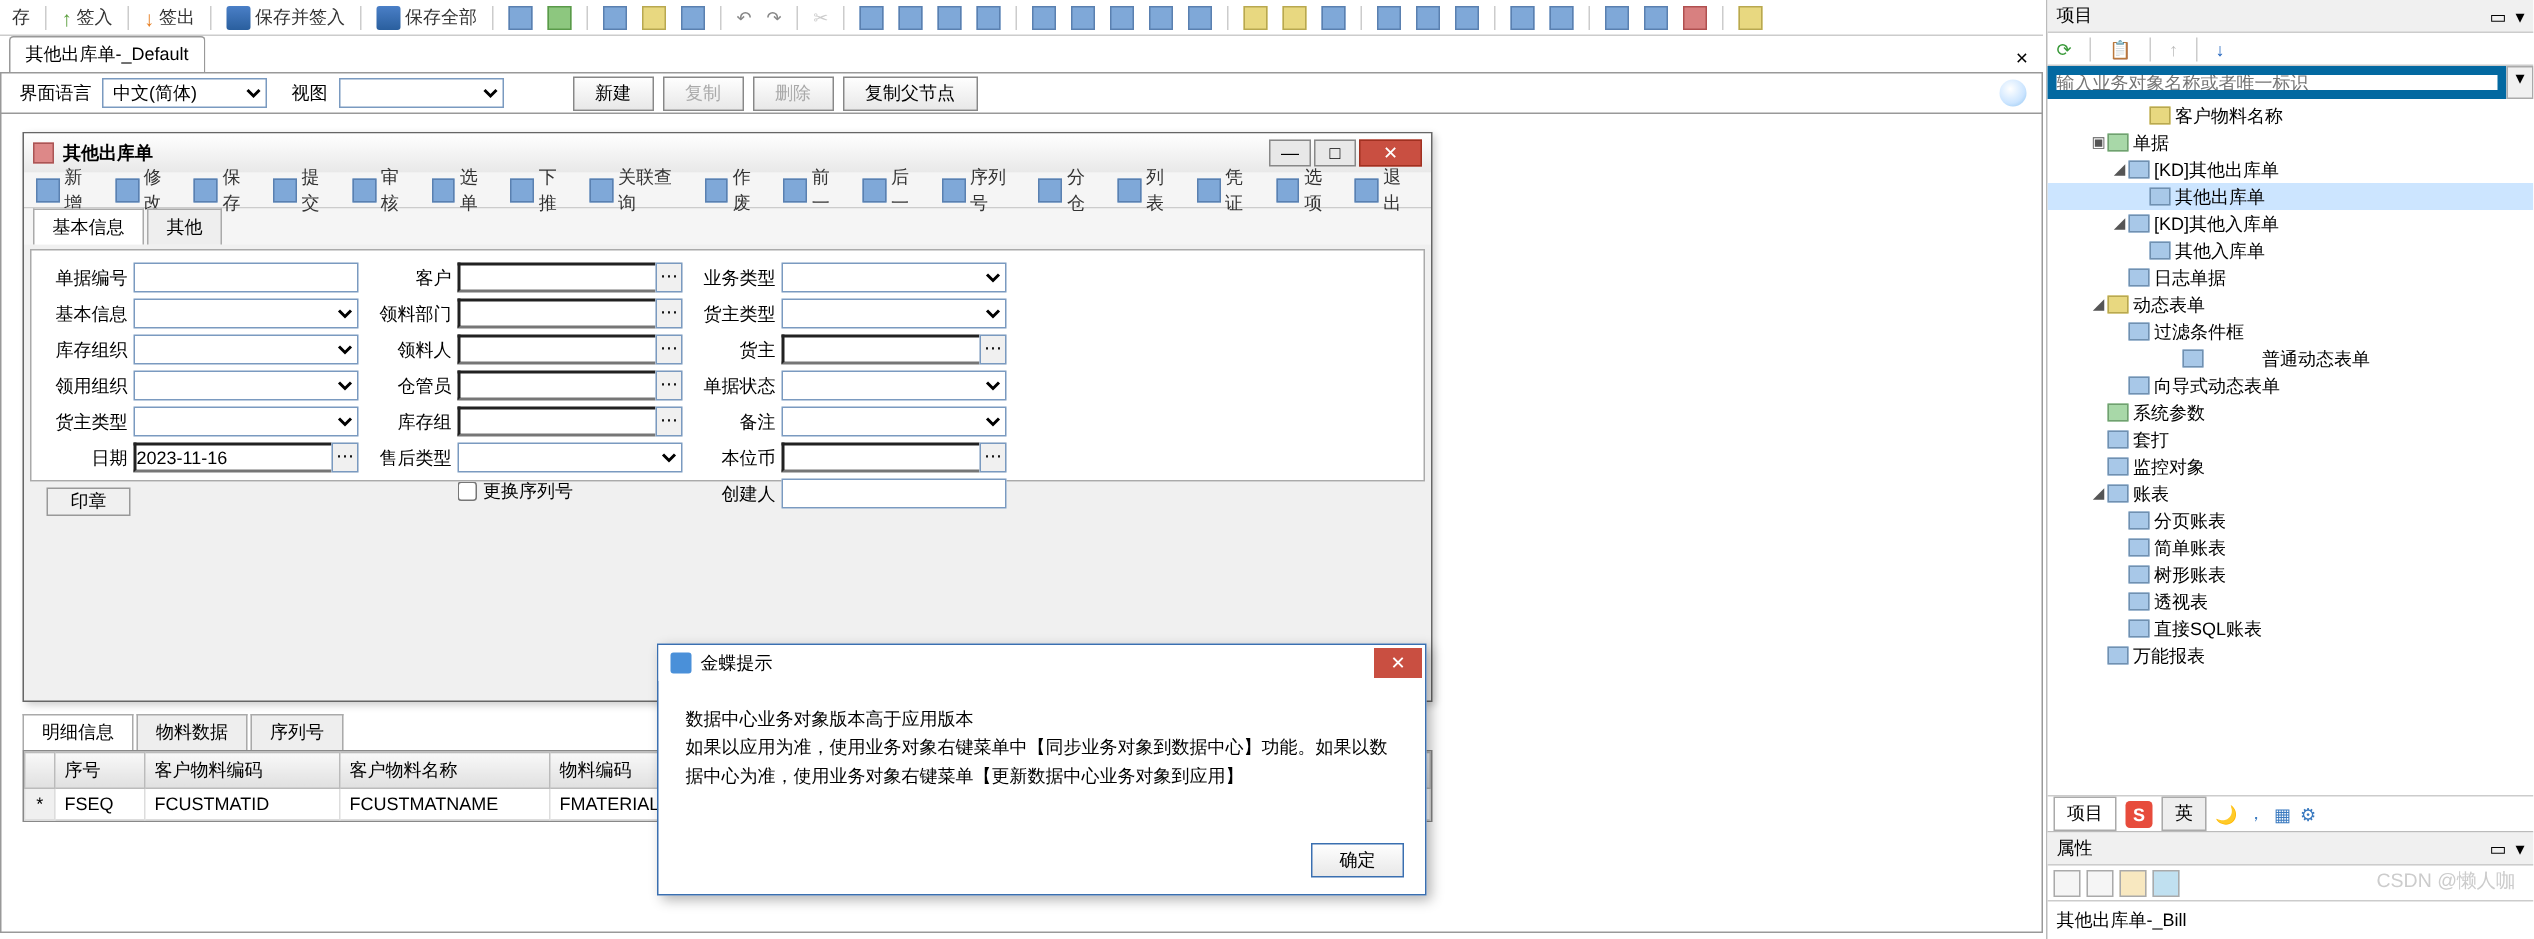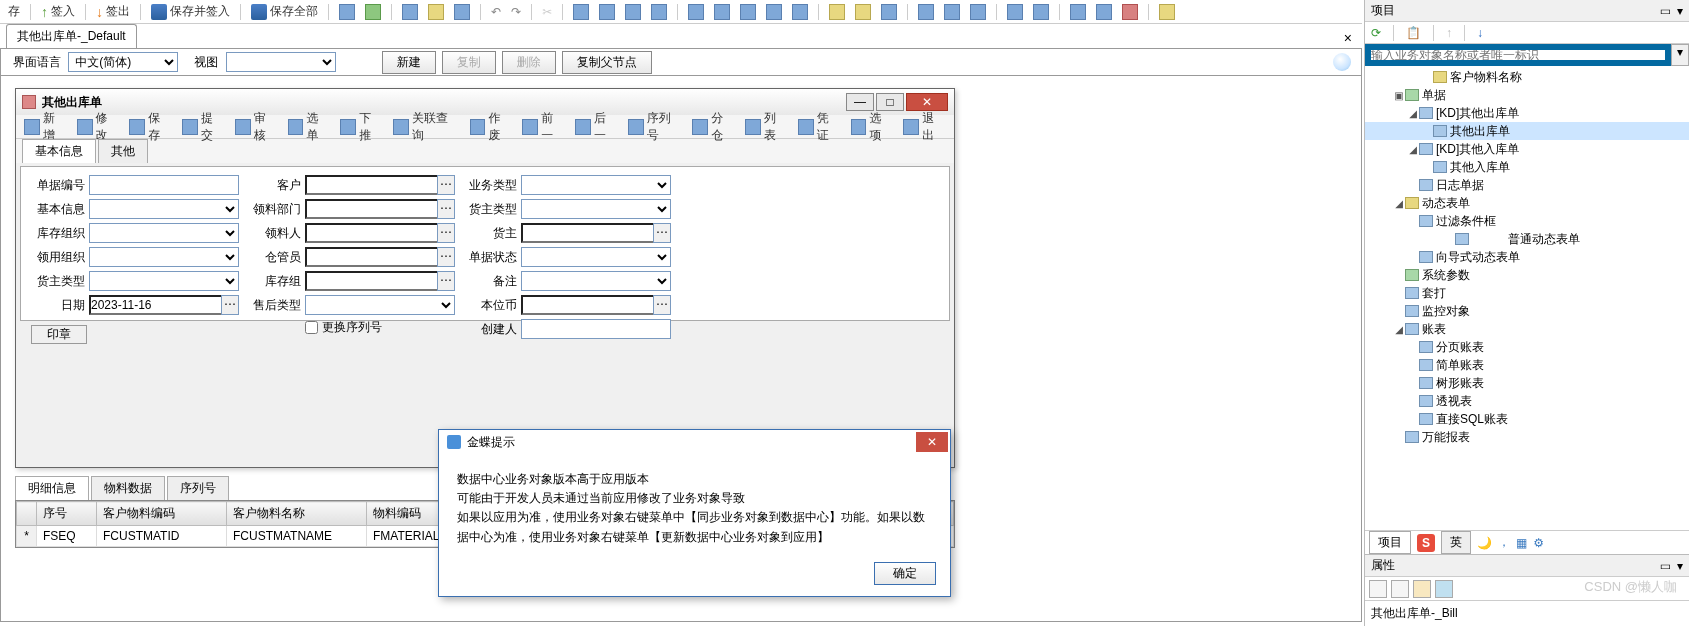--- a/index.html
+++ b/index.html
@@ -409,21 +409,20 @@
     <div class="dialog">
       <div class="dlg-title">
         <div class="dlg-title-l">
             <span class="dlg-ico"></span>
             <span>金蝶提示</span>
           </div>
         <div class="dlg-close">✕</div>
       </div>
       <div class="dlg-body">
         <div>数据中心业务对象版本高于应用版本</div>
-        <div>可能由于开发人员未通过当前应用修改了业务对象导致</div>
         <div>如果以应用为准，使用业务对象右键菜单中【同步业务对象到数据中心】功能。如果以数据中心为准，使用业务对象右键菜单【更新数据中心业务对象到应用】</div>
       </div>
       <div class="dlg-foot">
           <button class="btn">确定</button>
         </div>
     </div>
   </div>
 </div>
 
 <div class="right-panel">

